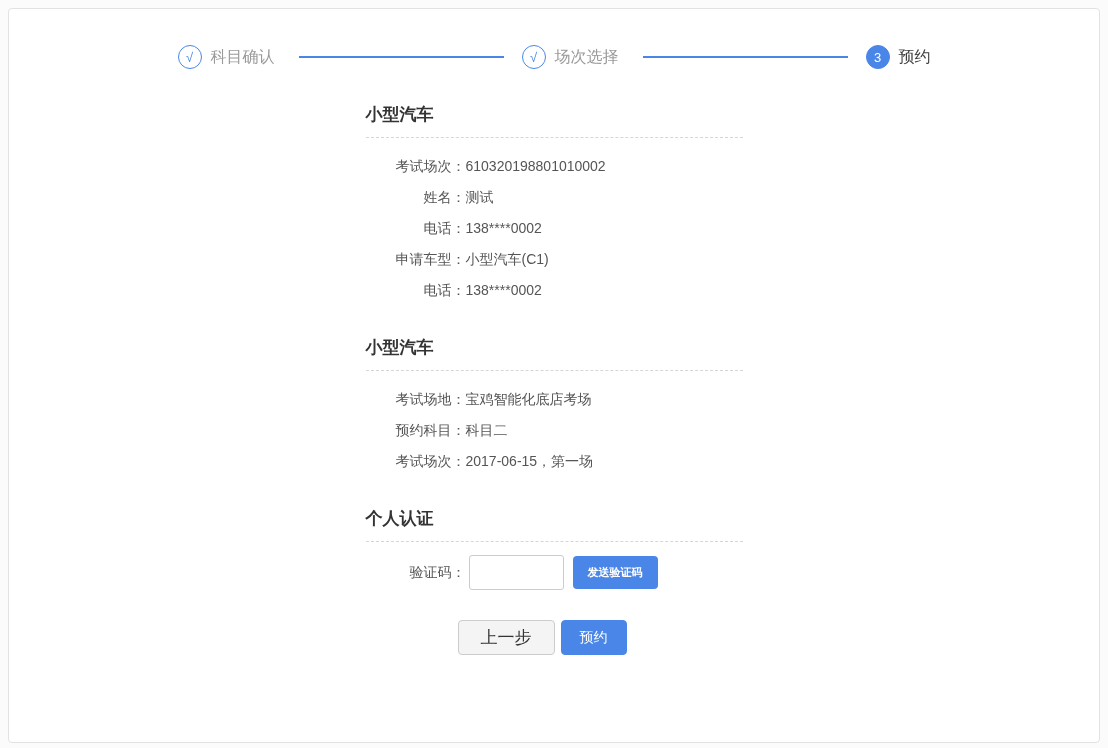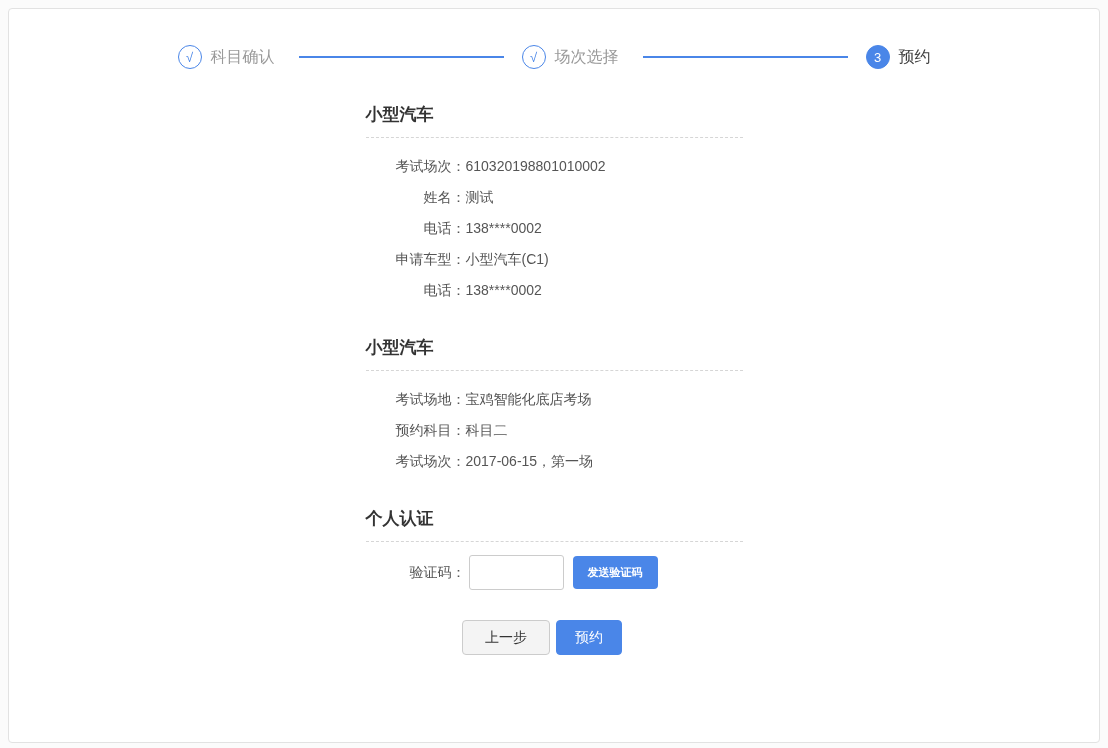--- a/index.html
+++ b/index.html
@@ -123,21 +123,21 @@
     justify-content: center;
     margin-top: 27px;
     margin-right: 24px;
   }
   .btn-back {
     height: 35px;
     padding: 0 22px;
     background: #f4f4f4;
     border: 1px solid #cccccc;
     border-radius: 4px;
-    font-size: 14px;
+    font-size: 17px;
     color: var(--text-primary);
     font-family: inherit;
     cursor: pointer;
   }
   .btn-submit {
     height: 35px;
     padding: 0 18px;
     margin-left: 6px;
     background: var(--accent);
     border: 1px solid var(--accent);

